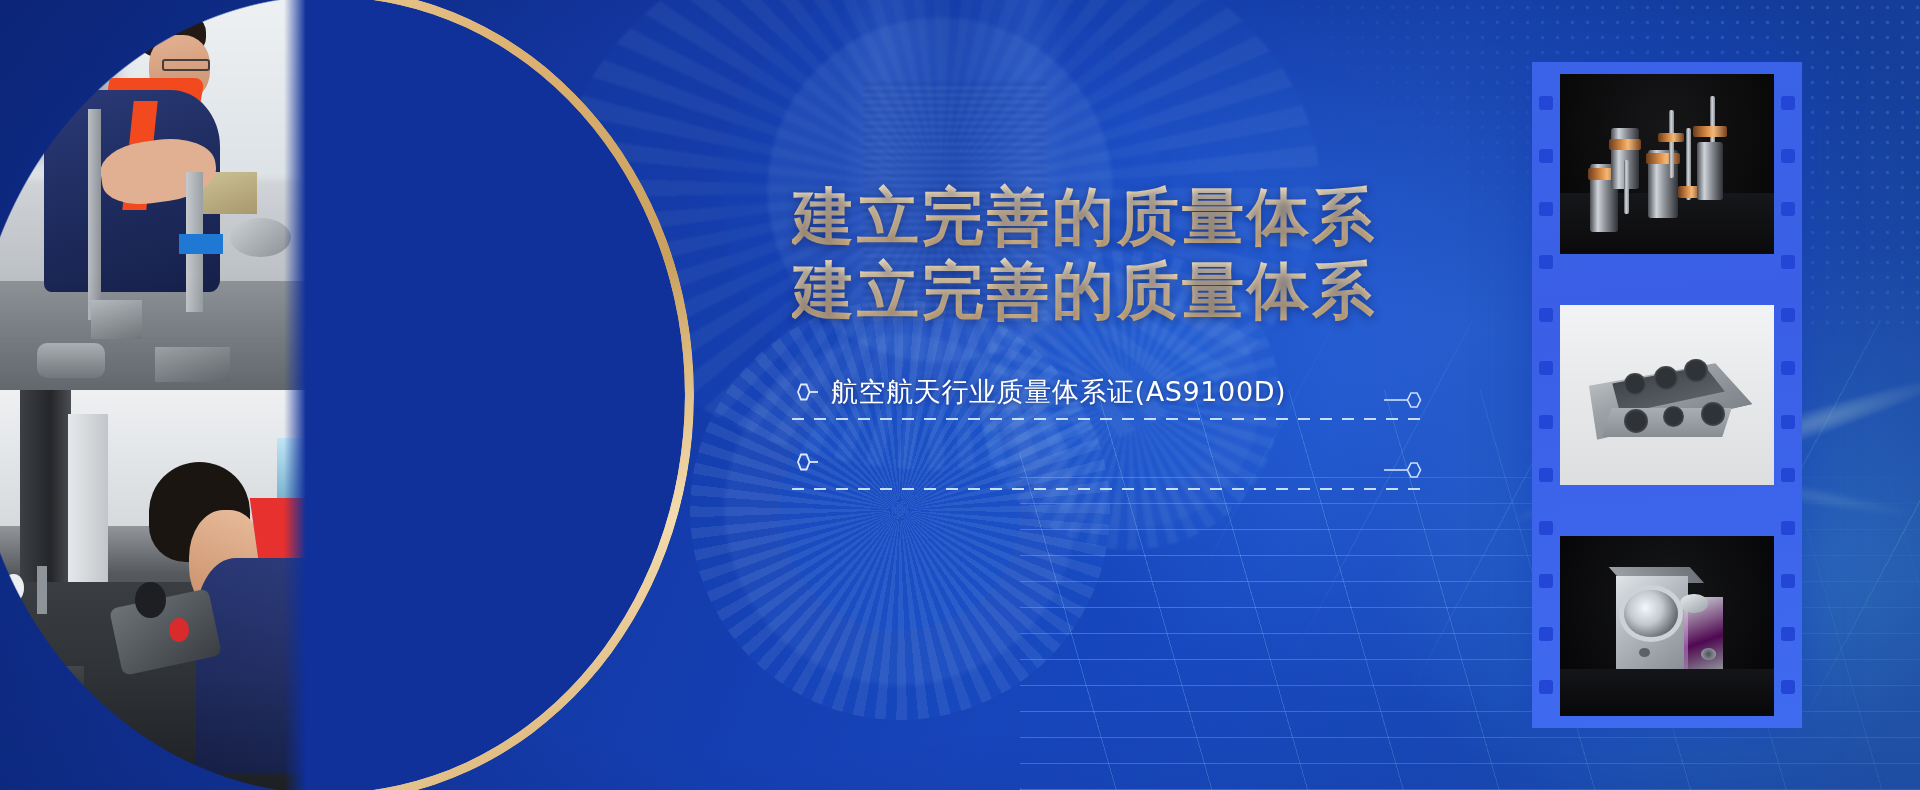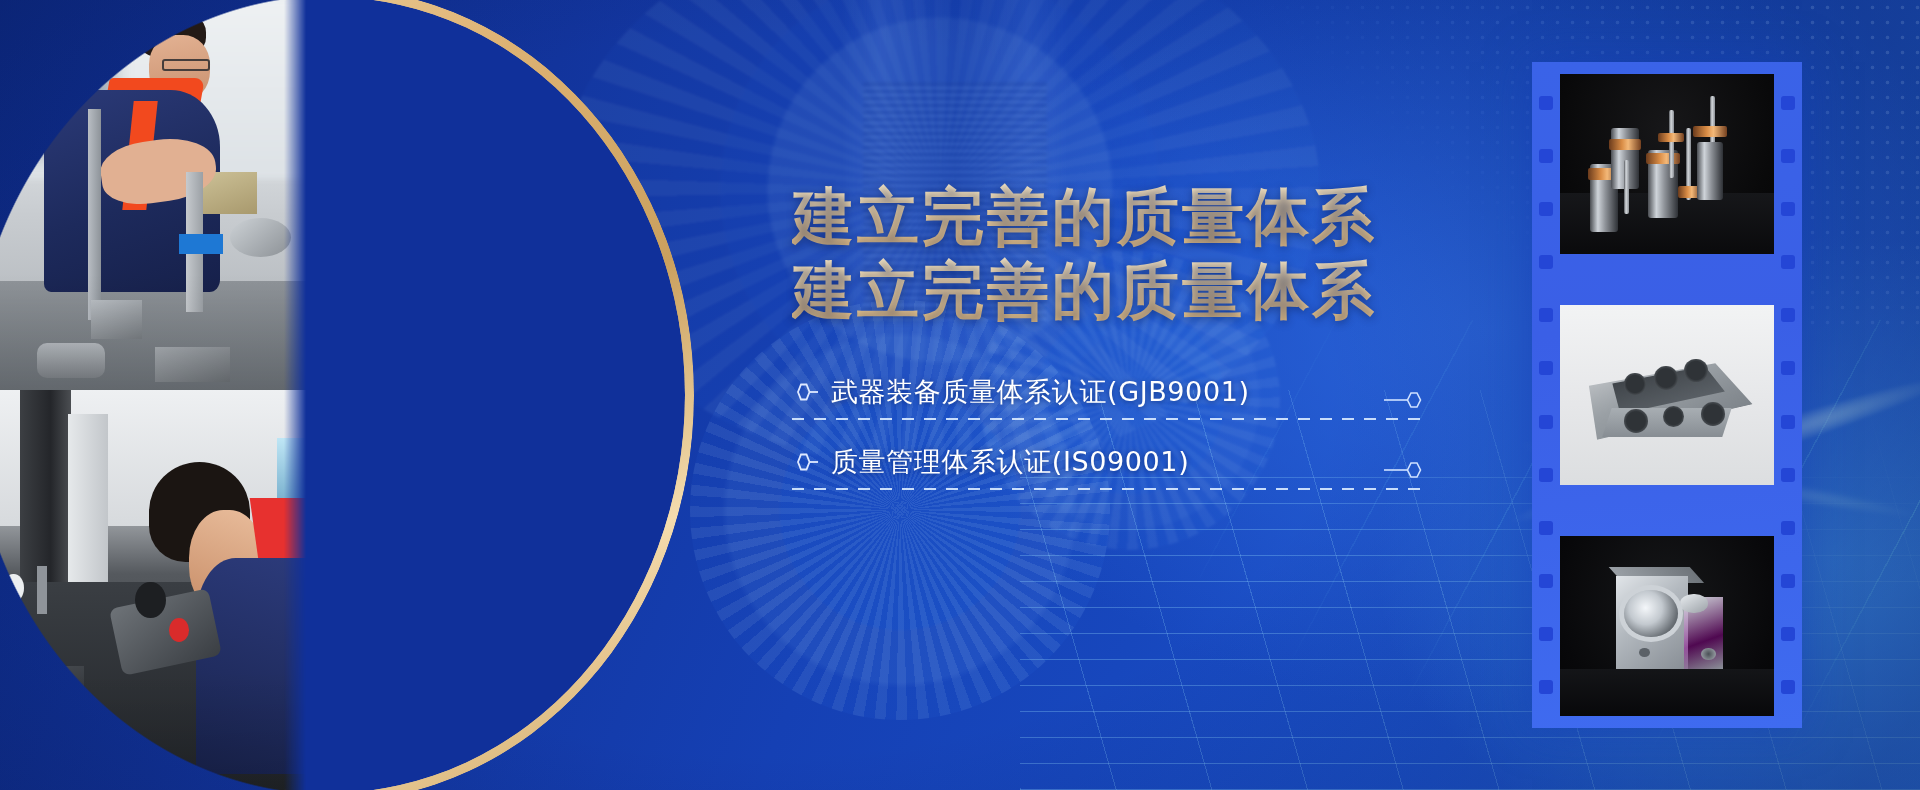--- a/index.html
+++ b/index.html
@@ -411,54 +411,53 @@
     </div>
   </div>
   <div class="gold-arc"></div>
 
   <div class="copy">
     <div class="headline">建立完善的质量体系</div>
     <div class="headline">建立完善的质量体系</div>
 
     <ul class="cert-list">
 
-
       <li class="cert-row">
         <span class="hex-bullet">
           <svg viewBox="0 0 26 20" width="26" height="20" aria-hidden="true">
             <polygon points="9,2.5 14.5,2.5 17.5,10 14.5,17.5 9,17.5 6,10" fill="none" stroke="#dfe9ff" stroke-width="1.8"></polygon>
             <line x1="18" y1="10" x2="26" y2="10" stroke="#dfe9ff" stroke-width="1.8"></line>
           </svg>
         </span>
-        <span class="cert-label">武器装备质量体系认证(GJB9001)</span>
+        <span class="cert-label">航空航天行业质量体系证(AS9100D)</span>
         <span class="cert-endmark">
           <svg viewBox="0 0 42 22" width="42" height="22" aria-hidden="true">
             <line x1="0" y1="11" x2="24" y2="11" stroke="#cfe1ff" stroke-width="1.6"></line>
             <polygon points="27,4 33,4 36.5,11 33,18 27,18 23.5,11" fill="none" stroke="#cfe1ff" stroke-width="1.6"></polygon>
           </svg>
         </span>
         <span class="cert-dash"></span>
       </li>
 
       <li class="cert-row">
         <span class="hex-bullet">
           <svg viewBox="0 0 26 20" width="26" height="20" aria-hidden="true">
             <polygon points="9,2.5 14.5,2.5 17.5,10 14.5,17.5 9,17.5 6,10" fill="none" stroke="#dfe9ff" stroke-width="1.8"></polygon>
             <line x1="18" y1="10" x2="26" y2="10" stroke="#dfe9ff" stroke-width="1.8"></line>
           </svg>
         </span>
-        <span class="cert-label">质量管理体系认证(IS09001)</span>
         <span class="cert-endmark">
           <svg viewBox="0 0 42 22" width="42" height="22" aria-hidden="true">
             <line x1="0" y1="11" x2="24" y2="11" stroke="#cfe1ff" stroke-width="1.6"></line>
             <polygon points="27,4 33,4 36.5,11 33,18 27,18 23.5,11" fill="none" stroke="#cfe1ff" stroke-width="1.6"></polygon>
           </svg>
         </span>
         <span class="cert-dash"></span>
       </li>
+
 
     </ul>
   </div>
 
   <div class="filmstrip">
     <div class="perf left">
       <span></span>
         <span></span>
         <span></span>
         <span></span>

